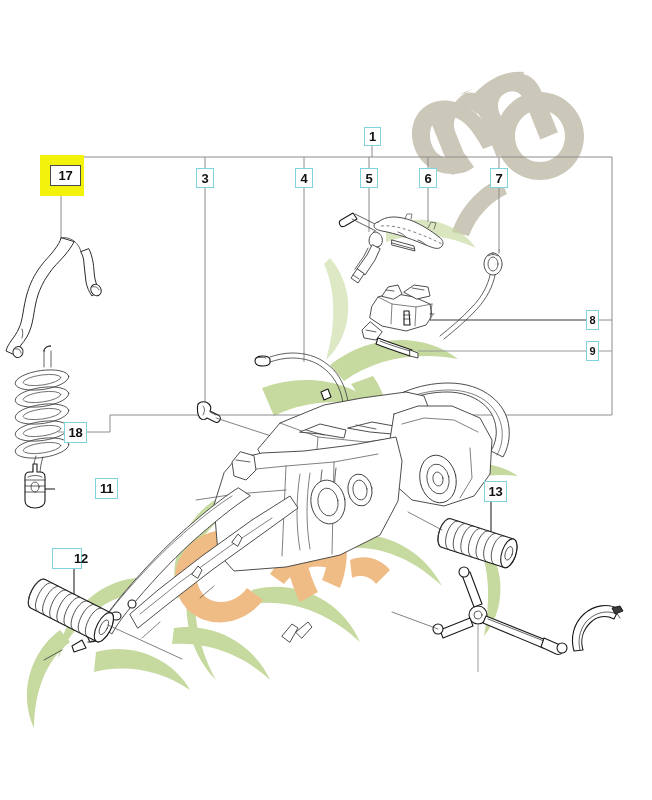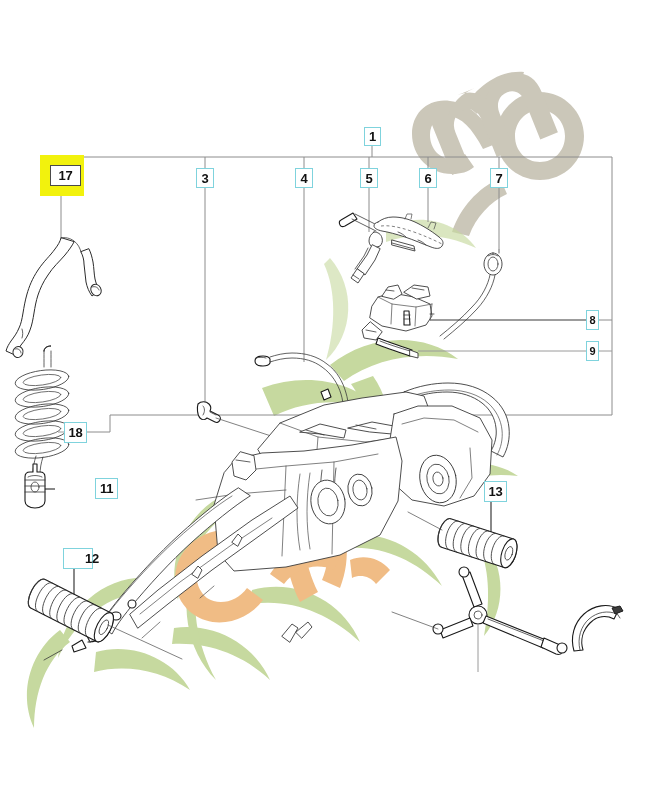--- a/index.html
+++ b/index.html
@@ -514,21 +514,21 @@
   </div>
 
   <div class="callout" style="left:64px; top:422px; width:23px; height:21px;">
     <span>18</span>
   </div>
 
   <div class="callout" style="left:55px; top:478px; width:23px; height:21px;margin-left:40px;">
     <span>11</span>
   </div>
 
-  <div class="callout" style="left:63px; top:548px; width:23px; height:21px;padding-left:28px;">
+  <div class="callout" style="left:52px; top:548px; width:23px; height:21px;padding-left:28px;">
     <span>12</span>
   </div>
 
   <div class="callout" style="left:484px; top:481px; width:23px; height:21px;">
     <span>13</span>
   </div>
 
 </div>
 
 </body></html>

